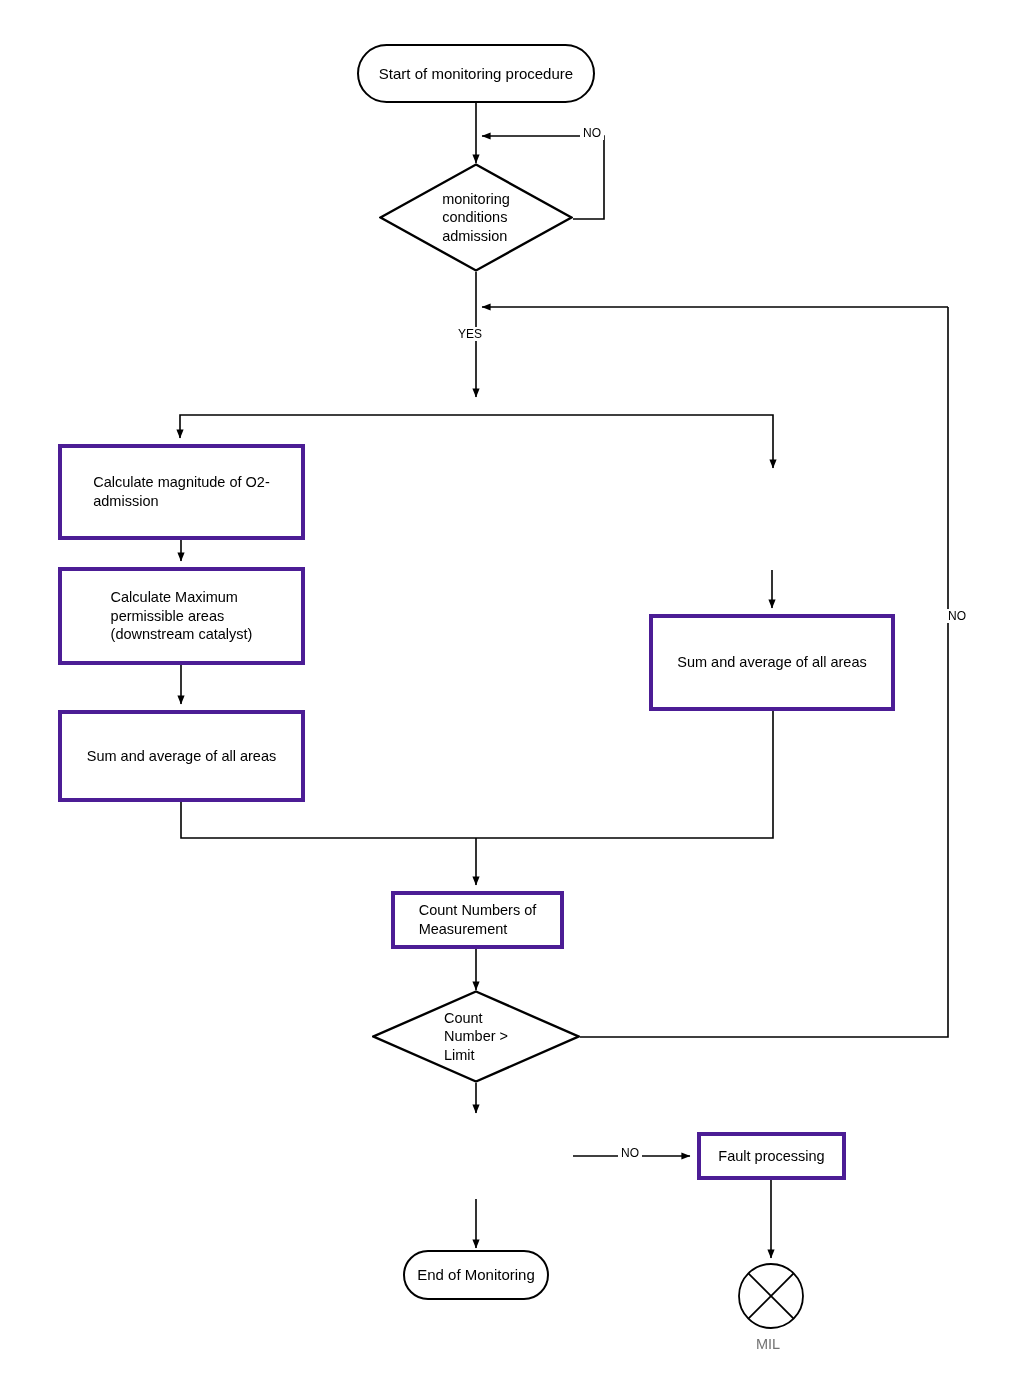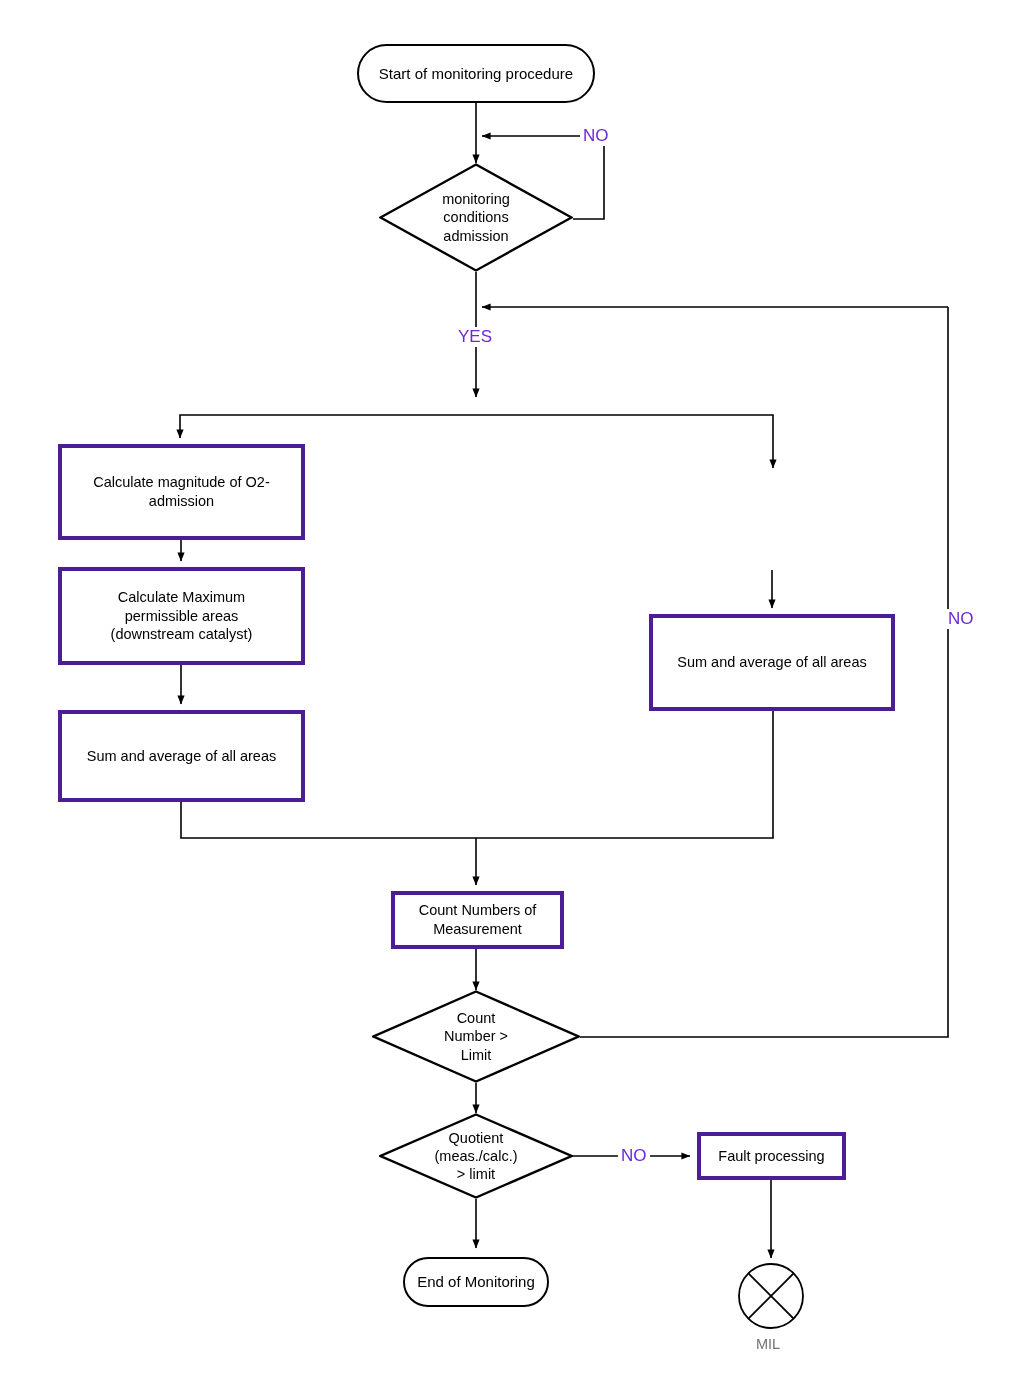--- a/index.html
+++ b/index.html
@@ -25,21 +25,20 @@
     width: 1024px;
     height: 1378px;
     pointer-events: none;
   }
   .node {
     position: absolute;
     box-sizing: border-box;
     display: flex;
     align-items: center;
     justify-content: center;
-    text-align: center;
     color: #000000;
     background: #ffffff;
     line-height: 1.28;
   }
   .process {
     border: 4px solid #4c1d95;
     font-size: 14.5px;
   }
   .terminator {
     border: 2px solid #000000;
@@ -60,22 +59,22 @@
   .decision svg {
     position: absolute;
     left: 0;
     top: 0;
     width: 100%;
     height: 100%;
     z-index: 1;
   }
   .edge-label {
     position: absolute;
-    font-size: 17px;
-    color: #6d28d9;
+    font-size: 12px;
+    color: #000000;
     background: #ffffff;
     padding: 0 3px;
     white-space: nowrap;
     z-index: 4;
   }
   .mil-node {
     position: absolute;
     z-index: 2;
   }
   .mil-label {
@@ -187,38 +186,28 @@
     <svg viewBox="0 0 208 93" preserveAspectRatio="none">
       <polygon points="104,1.5 206.5,46.5 104,91.5 1.5,46.5" fill="#ffffff" stroke="#000000" stroke-width="2.4" vector-effect="non-scaling-stroke"></polygon>
     </svg>
     <div class="dtext">
       <div>Count</div>
       <div>Number &gt;</div>
       <div>Limit</div>
     </div>
   </div>
 
-  <div class="node decision" style="left:379px; top:1113px; width:194px; height:86px;">
-    <svg viewBox="0 0 194 86" preserveAspectRatio="none">
-      <polygon points="97,1.5 192.5,43 97,84.5 1.5,43" fill="#ffffff" stroke="#000000" stroke-width="2.4" vector-effect="non-scaling-stroke"></polygon>
-    </svg>
-    <div class="dtext">
-      <div>Quotient</div>
-      <div>(meas./calc.)</div>
-      <div>&gt; limit</div>
-    </div>
-  </div>
 
   <span class="edge-label" style="left:618px; top:1146px;">NO</span>
 
   <div class="node process" style="left:697px; top:1132px; width:149px; height:48px;">
     <span>Fault processing</span>
   </div>
 
-  <div class="node terminator" style="left:403px; top:1250px; width:146px; height:50px;margin-top:7px;">
+  <div class="node terminator" style="left:403px; top:1250px; width:146px; height:50px;">
     <span>End of Monitoring</span>
   </div>
 
   <div class="mil-node" style="left:737px; top:1262px; width:68px; height:68px;">
     <svg viewBox="0 0 68 68" width="68" height="68">
       <circle cx="34" cy="34" r="32" fill="#ffffff" stroke="#000000" stroke-width="1.8"></circle>
       <line x1="11.4" y1="11.4" x2="56.6" y2="56.6" stroke="#000000" stroke-width="1.8"></line>
       <line x1="56.6" y1="11.4" x2="11.4" y2="56.6" stroke="#000000" stroke-width="1.8"></line>
     </svg>
   </div>

